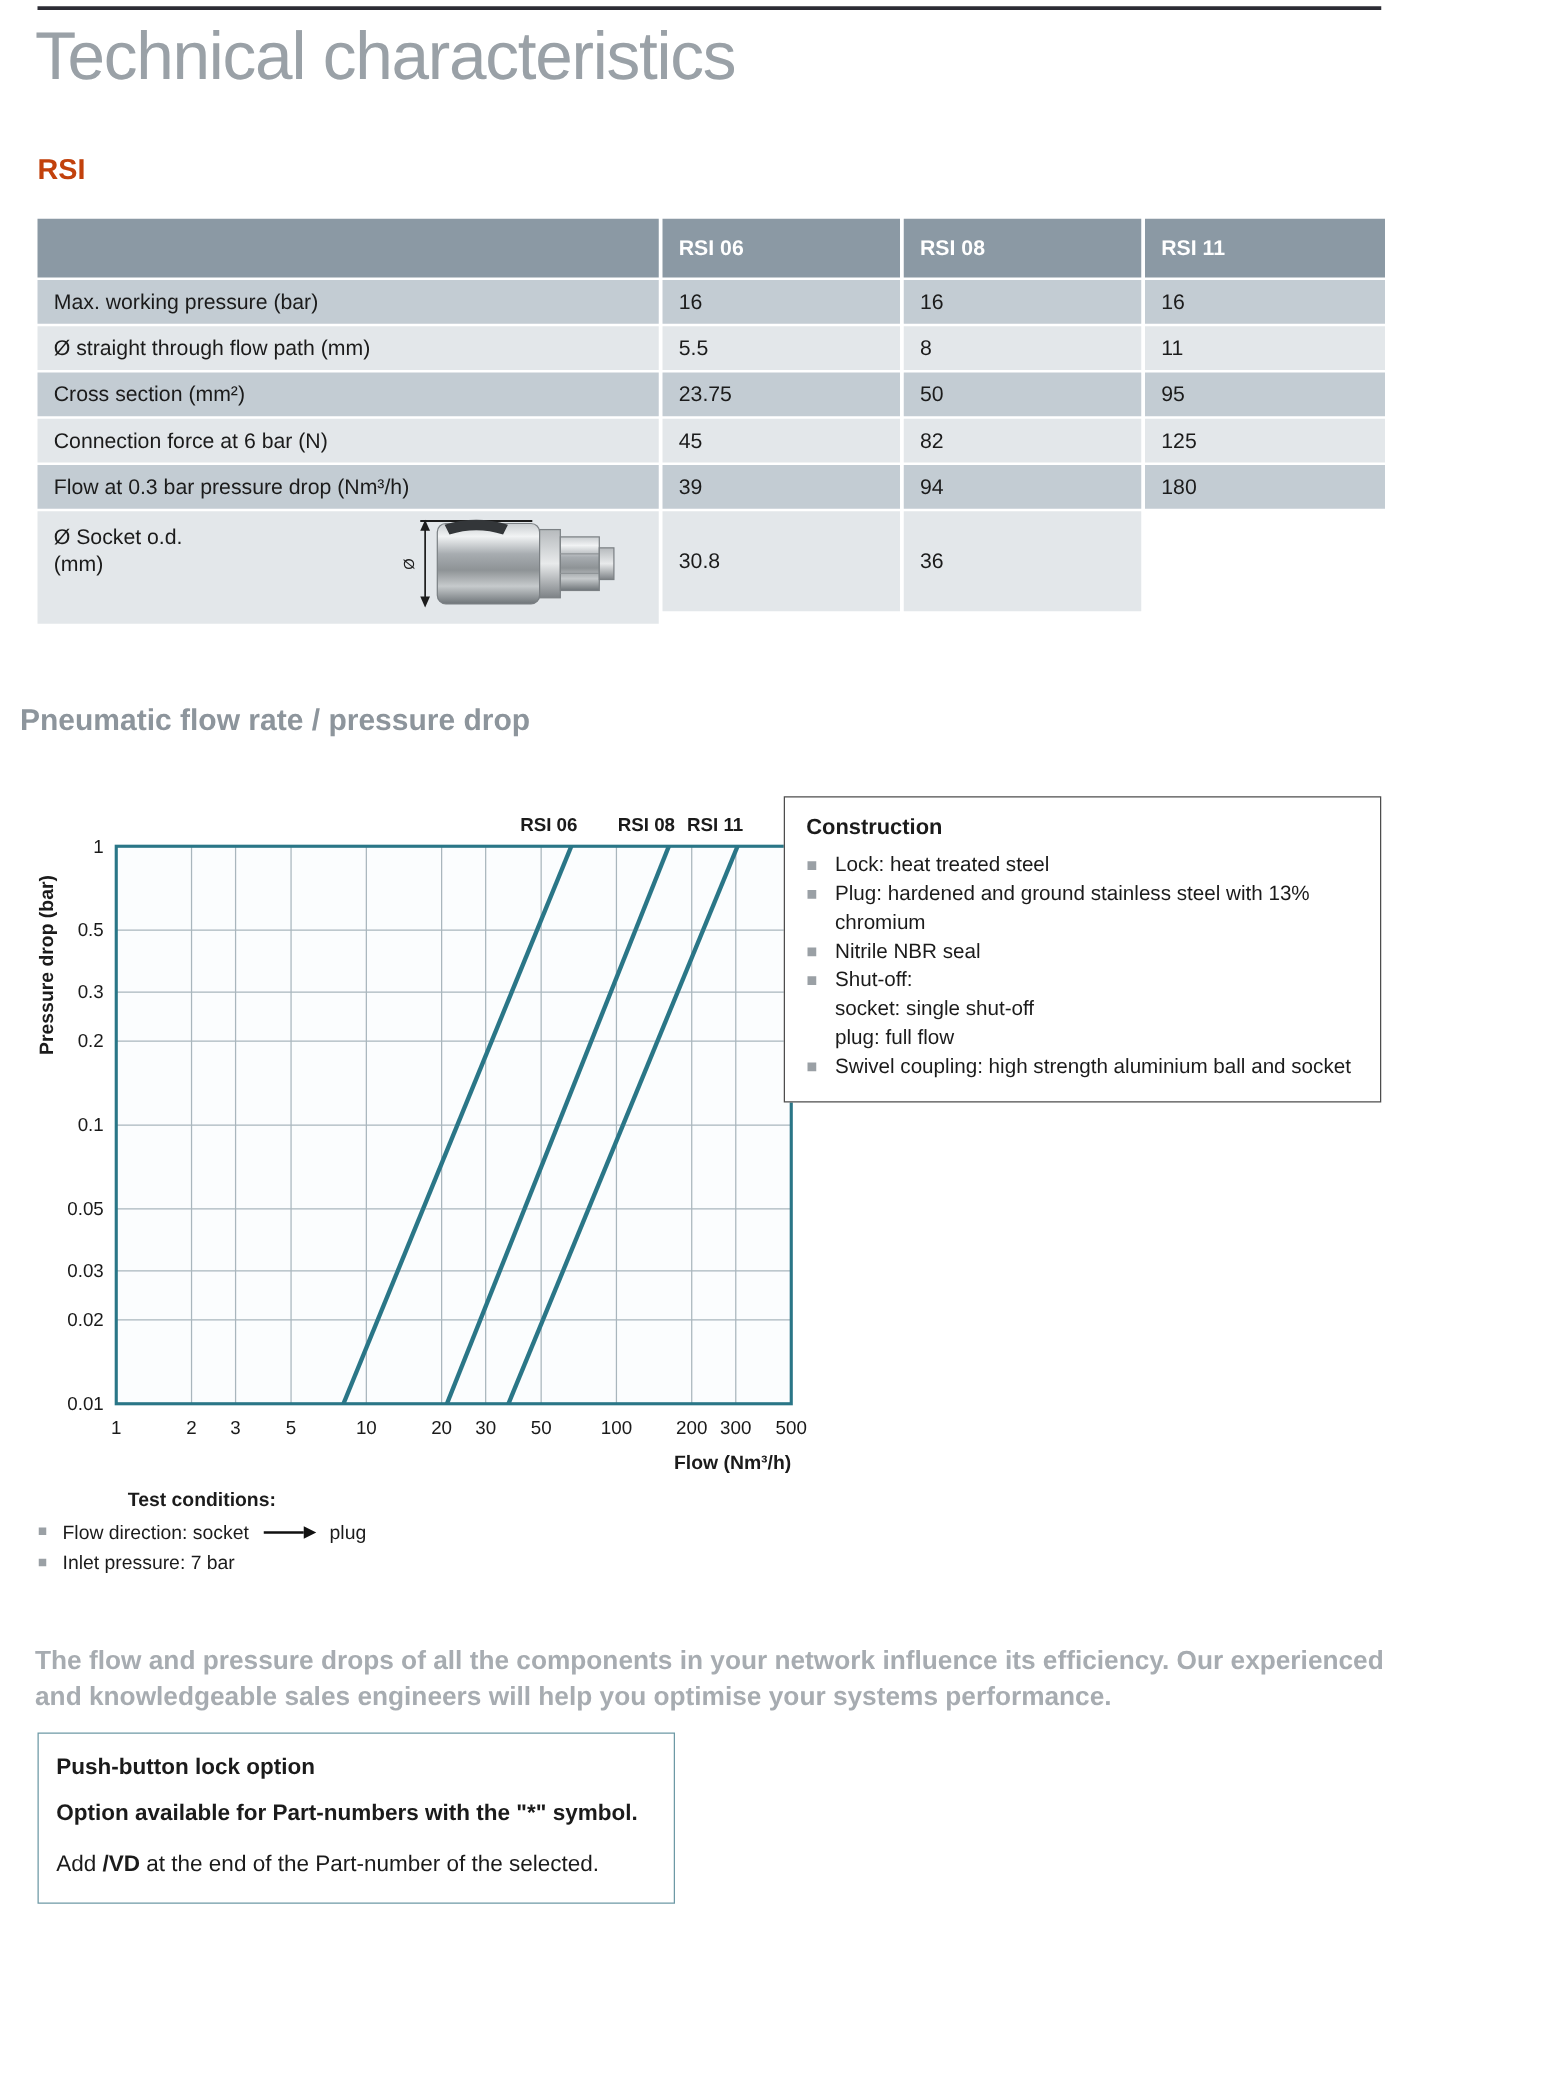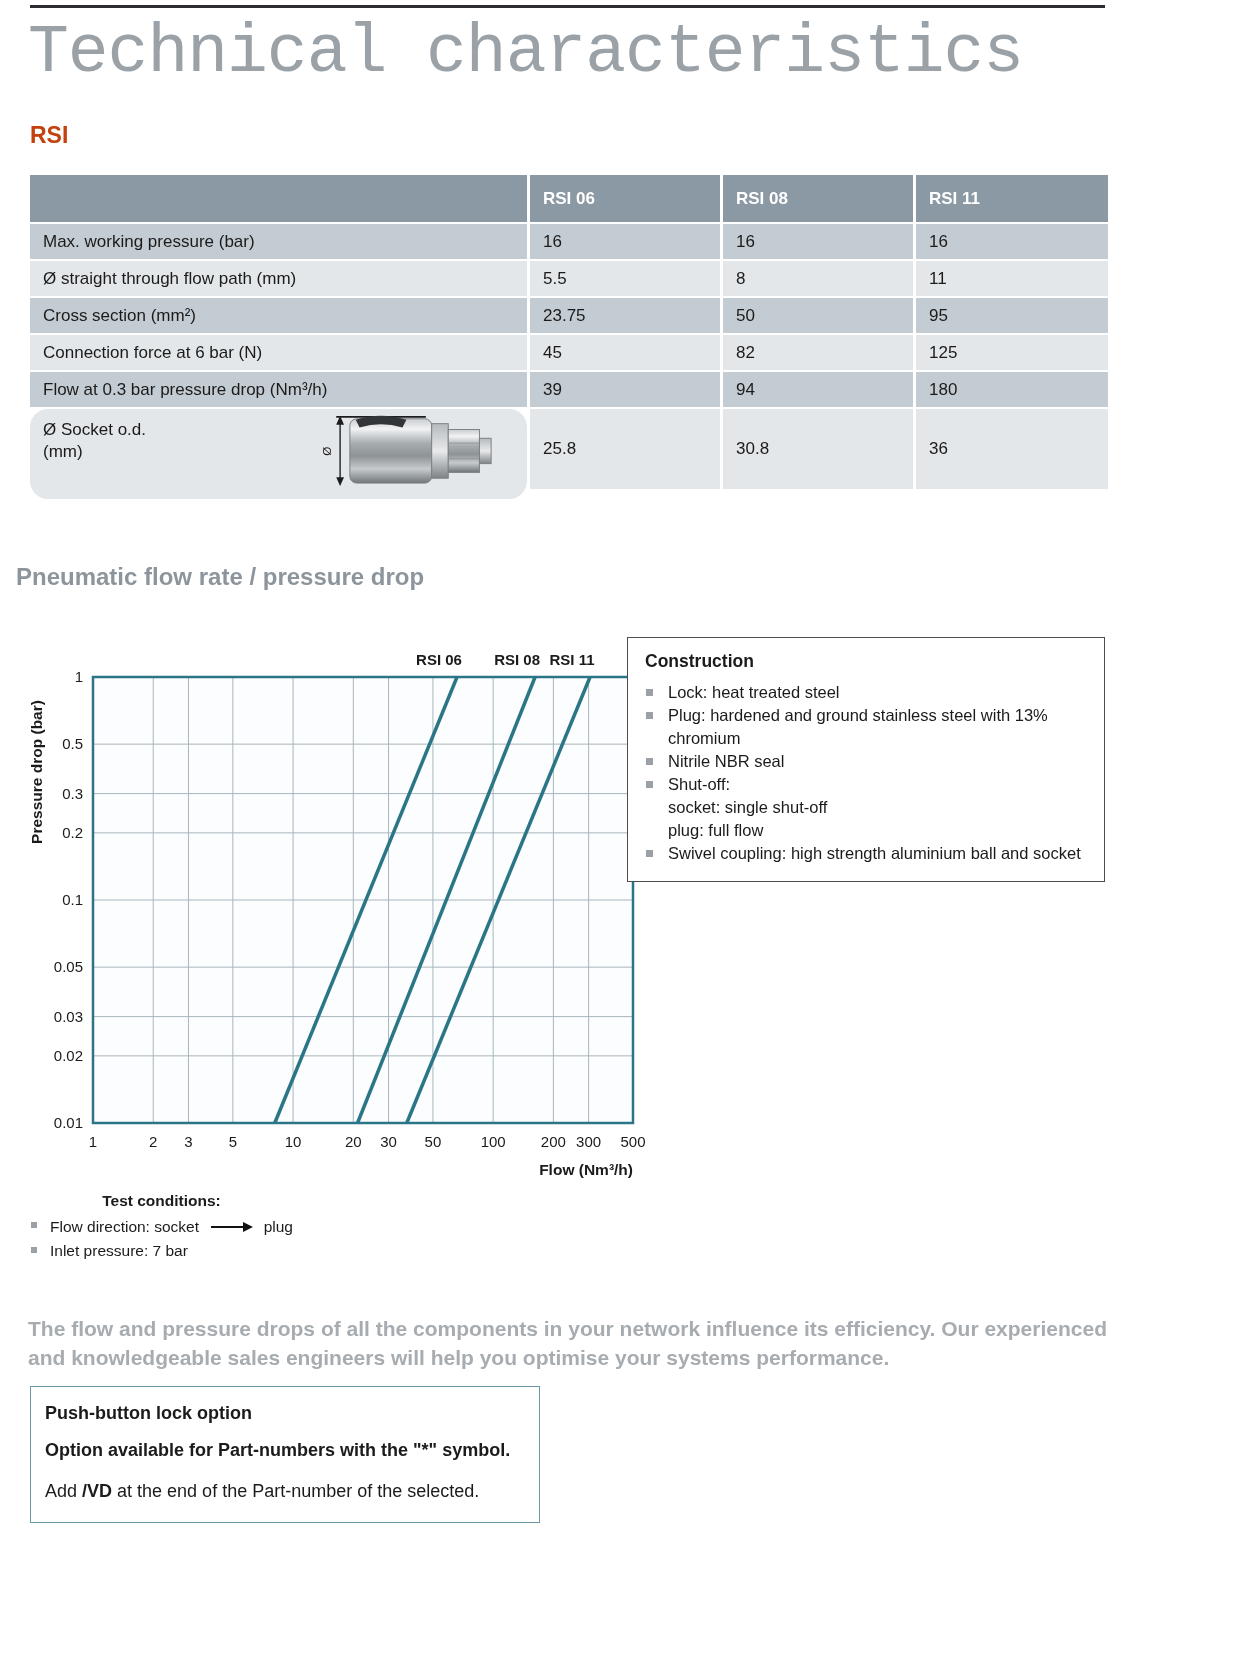--- a/index.html
+++ b/index.html
@@ -1,34 +1,34 @@
 <!DOCTYPE html>
 <html><head>
 <meta charset="utf-8">
 <style>
   html,body{margin:0;padding:0;background:#ffffff;}
   .page{position:relative;width:1233px;height:1672px;background:#ffffff;
         font-family:"Liberation Sans",sans-serif;color:#1b1b1b;overflow:hidden;}
 
   .top-rule{position:absolute;left:30px;top:5px;width:1075px;height:3px;background:#2c2c34;}
 
-  .doc-title{position:absolute;left:28px;top:14px;font-size:68px;font-weight:300;
-             color:#9aa1a7;letter-spacing:-1px;font-family:Liberation Mono, monospace;}
+  .doc-title{position:absolute;left:28px;top:14px;font-size:54px;font-weight:300;
+             color:#9aa1a7;letter-spacing:-1px;}
   .rsi-heading{position:absolute;left:30px;top:122px;font-size:23px;font-weight:bold;color:#c2410c;}
 
   
   .spec-table{position:absolute;left:30px;top:175px;width:1075px;}
   .trow{display:grid;grid-template-columns:497px 190px 190px 192px;column-gap:3px;margin-top:2px;}
   .trow.header{margin-top:0;}
   .cell{display:flex;align-items:center;padding-left:13px;font-size:17px;}
   .header .cell{background:#8b99a4;color:#ffffff;font-weight:bold;height:47px;}
   .r-dark  .cell{background:#c3ccd3;height:35px;}
   .r-light .cell{background:#e3e7ea;height:35px;}
   .r-tall  .cell{background:#e3e7ea;height:80px;}
-  .r-tall .label-cell{position:relative;flex-direction:column;align-items:flex-start;justify-content:flex-start;padding-top:10px;line-height:22px;border-radius:18px;}
+  .r-tall .label-cell{position:relative;flex-direction:column;align-items:flex-start;justify-content:flex-start;padding-top:10px;line-height:22px;}
   .socket-art{position:absolute;left:292px;top:2px;width:196px;height:76px;}
 
   
   .chart-heading{position:absolute;left:16px;top:563px;font-size:24px;font-weight:bold;color:#8d959c;}
   .flow-chart{position:absolute;left:18px;top:612px;width:660px;height:575px;}
 
   
   .construction-box{position:absolute;left:627px;top:637px;width:478px;box-sizing:border-box;
                     border:1px solid #4d4d4d;background:#ffffff;padding:13px 17px 16px 17px;}
   .construction-title{font-size:17.5px;font-weight:bold;margin-bottom:9px;}
@@ -138,21 +138,20 @@
           <text transform="translate(7 46) rotate(-90)" font-size="12" fill="#1c1c1c">Ø</text>
           <rect x="26" y="8" width="84" height="66" rx="7" fill="url(#met)" stroke="#7b8084"></rect>
           <path d="M32 9 Q58 1 84 9 L80 17 Q58 10 36 17 Z" fill="#333639"></path>
           <rect x="110" y="13" width="17" height="56" fill="url(#met2)" stroke="#7b8084"></rect>
           <rect x="127" y="19" width="32" height="44" fill="url(#met)" stroke="#7b8084"></rect>
           <line x1="127" y1="33" x2="159" y2="33" stroke="#8f9497" stroke-width="1"></line>
           <line x1="127" y1="49" x2="159" y2="49" stroke="#8f9497" stroke-width="1"></line>
           <rect x="159" y="28" width="12" height="26" fill="url(#met2)" stroke="#7b8084"></rect>
         </svg>
       </div>
-      <div class="cell">25.8</div>
       <div class="cell">30.8</div>
       <div class="cell">36</div>
     </div>
   </div>
 
   <div class="chart-heading">Pneumatic flow rate / pressure drop</div>
   <div class="flow-chart"><svg width="660" height="575" viewBox="0 0 660 575" font-family="Liberation Sans, sans-serif" fill="#1b1b1b">
         <rect x="75" y="65" width="540" height="446" fill="#fbfdfe"></rect>
         <line x1="135.2289752747885" y1="65" x2="135.2289752747885" y2="511" stroke="#a9b6bd" stroke-width="1"></line>
         <line x1="170.46066726740145" y1="65" x2="170.46066726740145" y2="511" stroke="#a9b6bd" stroke-width="1"></line>

